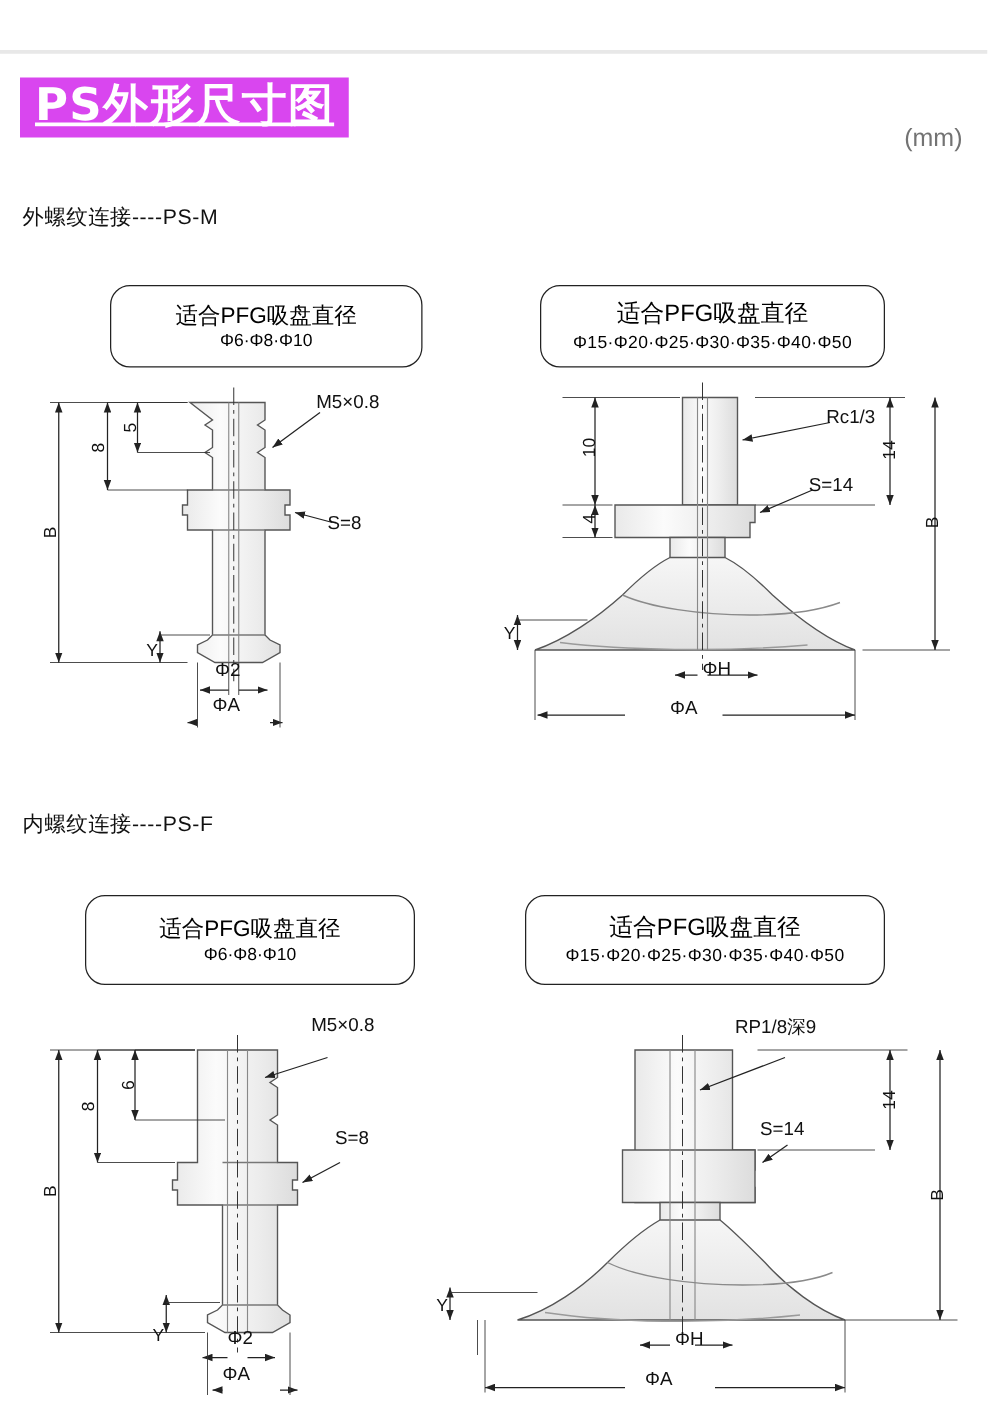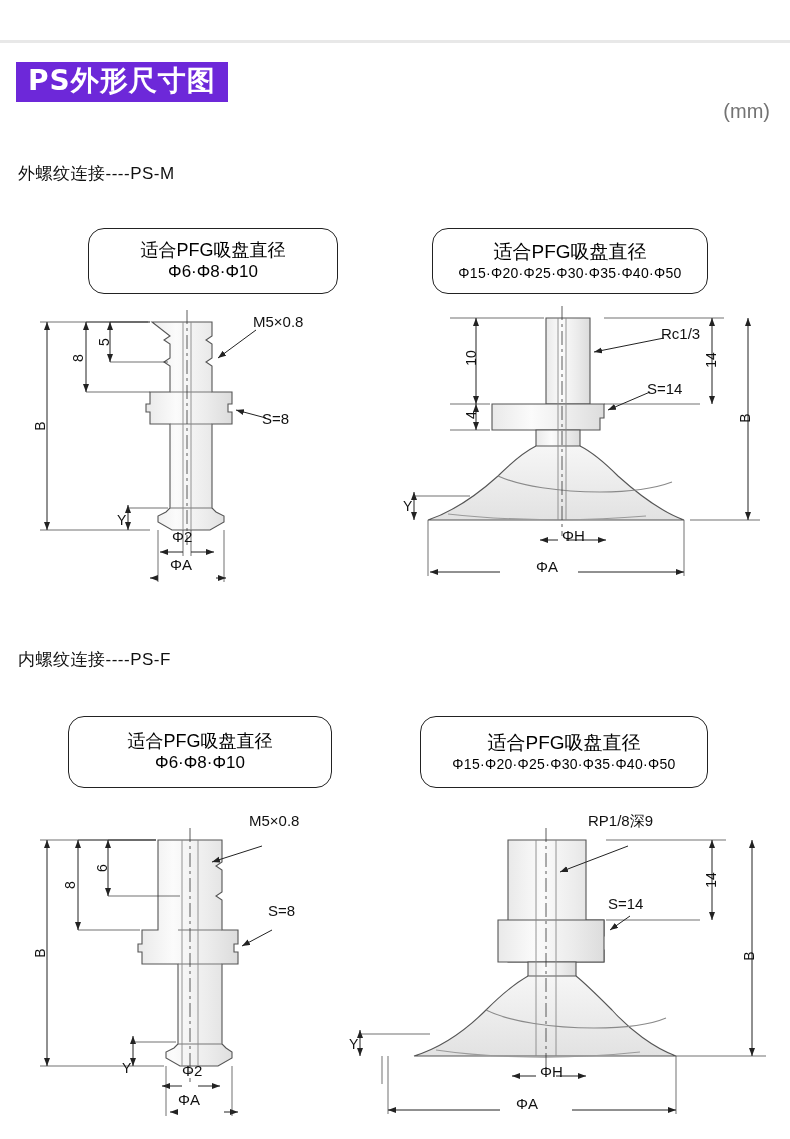--- a/index.html
+++ b/index.html
@@ -8,39 +8,40 @@
     font-family:"Liberation Sans","DejaVu Sans",sans-serif;
     color:#000;position:relative;overflow:hidden;
   }
   .page{position:relative;width:790px;height:1139px;}
 
   
   .top-rule{position:absolute;left:0;top:40px;width:790px;height:3px;background:#e8e8e8;}
   .title-block{position:absolute;left:16px;top:62px;}
   .title-red{
     display:inline-block;
-    background:#6d28d9;color:#fff;
-    font-size:28px;font-weight:bold;letter-spacing:1px;
+    background:#d946ef;color:#fff;
+    font-size:36px;font-weight:bold;letter-spacing:1px;
     padding:5px 12px 7px 12px;line-height:1;
     font-family:"DejaVu Sans","Liberation Sans",sans-serif;
+    text-decoration:underline;
   }
   .mm{position:absolute;right:20px;top:100px;font-size:20px;color:#737373;}
 
   .section-label{position:absolute;font-size:17px;color:#111;letter-spacing:.5px;}
   .sec1{left:18px;top:162px;text-align:right;}
   .sec2{left:18px;top:648px;}
 
   
   .callout{
     position:absolute;border:1.6px solid #222;border-radius:16px;
     background:#fff;text-align:center;box-sizing:border-box;
     display:flex;flex-direction:column;justify-content:center;align-items:center;
   }
   .callout .l1{font-size:19px;line-height:1.25;}
-  .callout .l2{font-size:17px;line-height:1.3;}
+  .callout .l2{font-size:14px;line-height:1.3;}
   .callout.small .l1{font-size:18px;}
   .callout.wide .l2{font-size:14px;letter-spacing:.3px;}
 
   
   svg.draw{position:absolute;left:0;top:0;width:790px;height:1139px;pointer-events:none;}
 
   .dimtxt{position:absolute;font-size:14px;color:#111;}
   .dimtxt.rot{transform:rotate(-90deg);transform-origin:center center;}
   .lbl{position:absolute;font-size:15px;color:#111;}
 </style>

